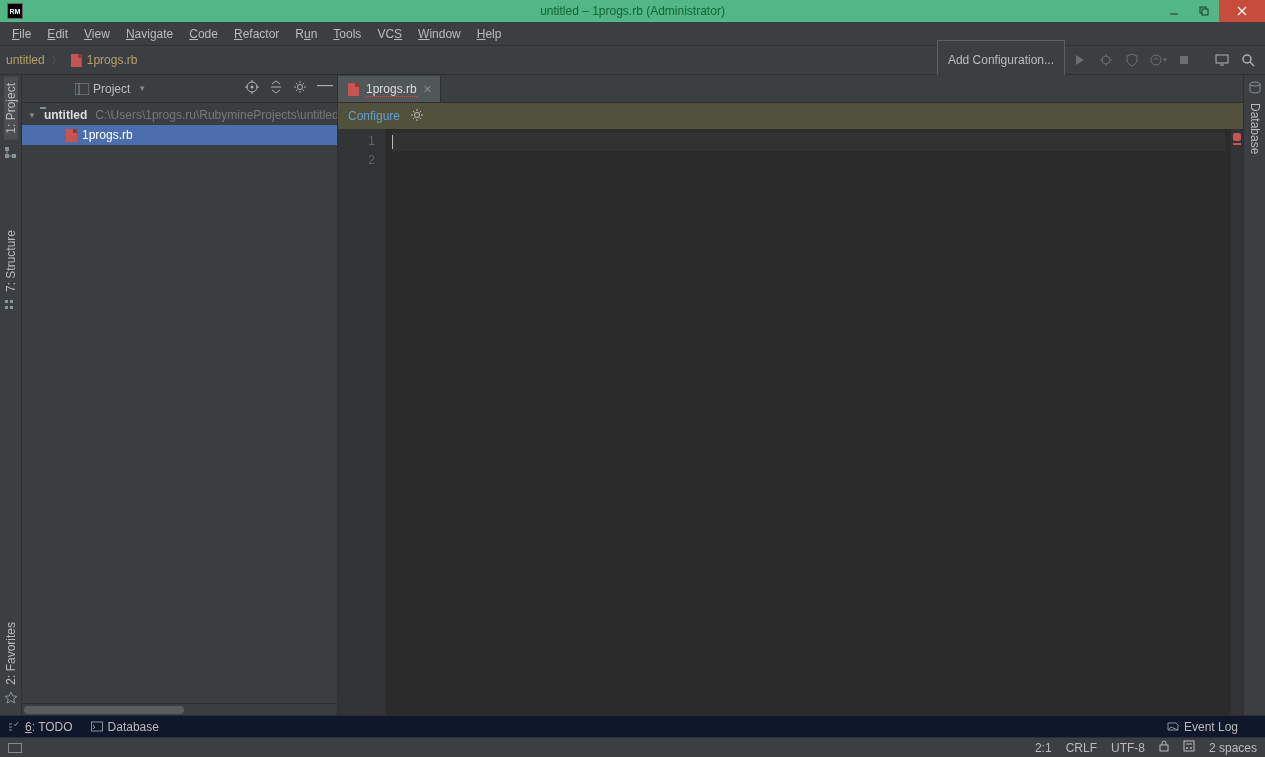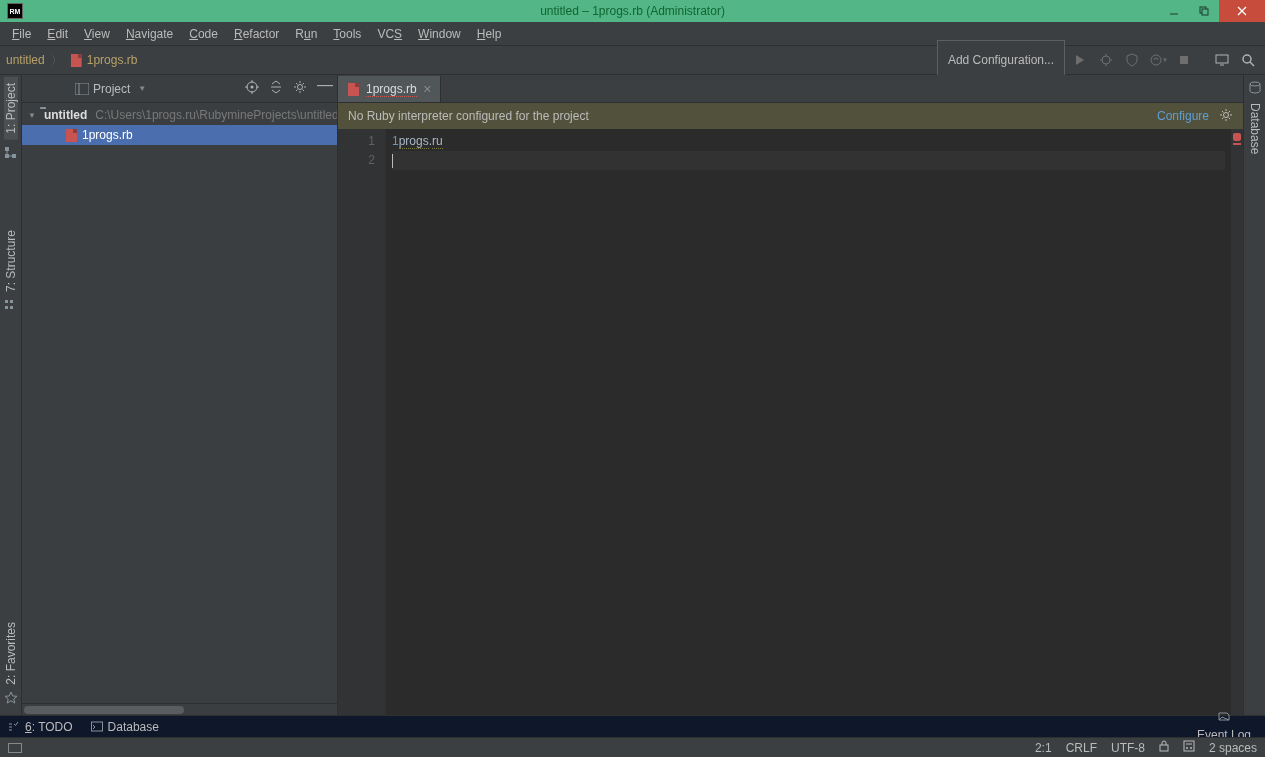--- a/index.html
+++ b/index.html
@@ -289,21 +289,20 @@
 
   <div class="editor-area">
     <div class="tabs-row">
       <div class="tab">
         <span class="rb-icon"></span>
         <span class="tab-label">1progs.rb</span>
         <span class="close">✕</span>
       </div>
     </div>
     <div class="warning-bar">
-      <span class="warn-text">No Ruby interpreter configured for the project</span>
       <span class="warn-link">Configure</span>
       <span class="warn-gear"><svg width="14" height="14" viewBox="0 0 14 14">
             <circle cx="7" cy="7" r="2.5" fill="none" stroke="currentColor"></circle>
             <g stroke="currentColor">
               <line x1="7" y1="1" x2="7" y2="3"></line>
               <line x1="7" y1="11" x2="7" y2="13"></line>
               <line x1="1" y1="7" x2="3" y2="7"></line>
               <line x1="11" y1="7" x2="13" y2="7"></line>
               <line x1="3" y1="3" x2="4.5" y2="4.5"></line>
               <line x1="9.5" y1="9.5" x2="11" y2="11"></line>
@@ -311,21 +310,20 @@
               <line x1="4.5" y1="9.5" x2="3" y2="11"></line>
             </g>
           </svg></span>
     </div>
     <div class="code-area">
       <div class="gutter">
         <div>1</div>
         <div>2</div>
       </div>
       <div class="code-lines">
-        <div class="code-line"><span style="color:#6897bb;">1</span><span class="spell">progs</span>.<span class="spell">ru</span></div>
         <div class="code-line cursor-line"><span class="caret"></span></div>
       </div>
       <div class="error-stripe">
         <div class="err-mark"></div>
         <div class="err-under"></div>
       </div>
     </div>
   </div>
 
   <div class="right-rail">
@@ -350,21 +348,21 @@
     <span><u>6</u>: TODO</span>
   </div>
   <div class="br-item">
     <svg width="12" height="12" viewBox="0 0 12 12">
         <rect x="0.5" y="1" width="11" height="9" fill="none" stroke="#87939a"></rect>
         <path d="M2 4 L4 6 L2 8" fill="none" stroke="#87939a"></path>
       </svg>
     <span>Database</span>
   </div>
   <div class="spacer"></div>
-  <div class="br-item" style="margin-right:6px;flex-direction:column;">
+  <div class="br-item" style="margin-right:19px;">
     <svg width="12" height="12" viewBox="0 0 12 12">
         <path d="M1 9 V2 H9 L11 4 V9 Z M1 9 L4 6 L11 9" fill="none" stroke="#87939a"></path>
       </svg>
     <span>Event Log</span>
   </div>
 </div>
 
 <div class="statusbar">
   <div class="sb-left">
     <span class="widescreen-icon"></span>

